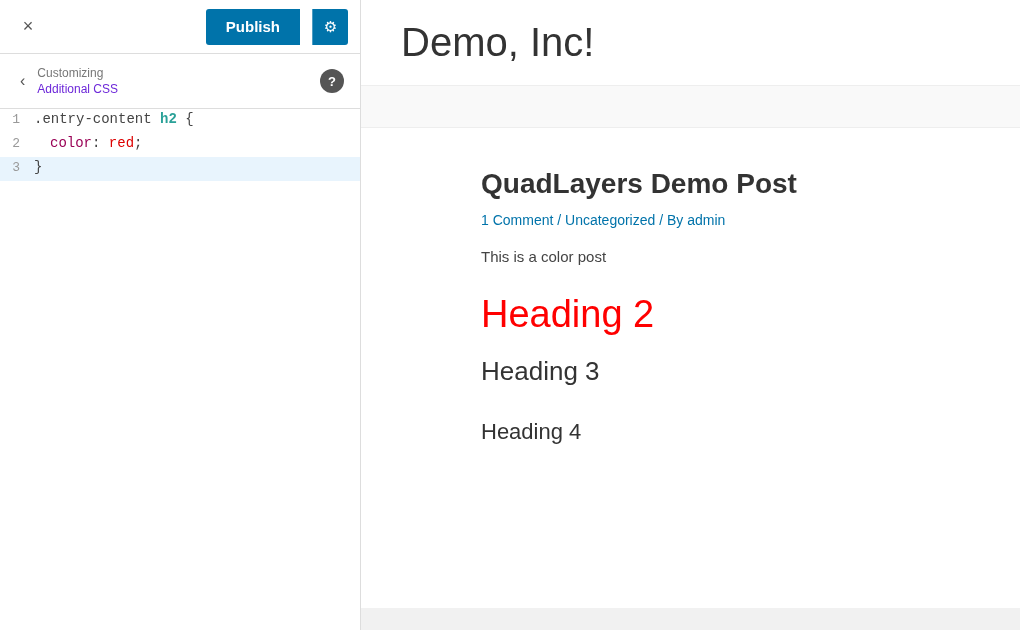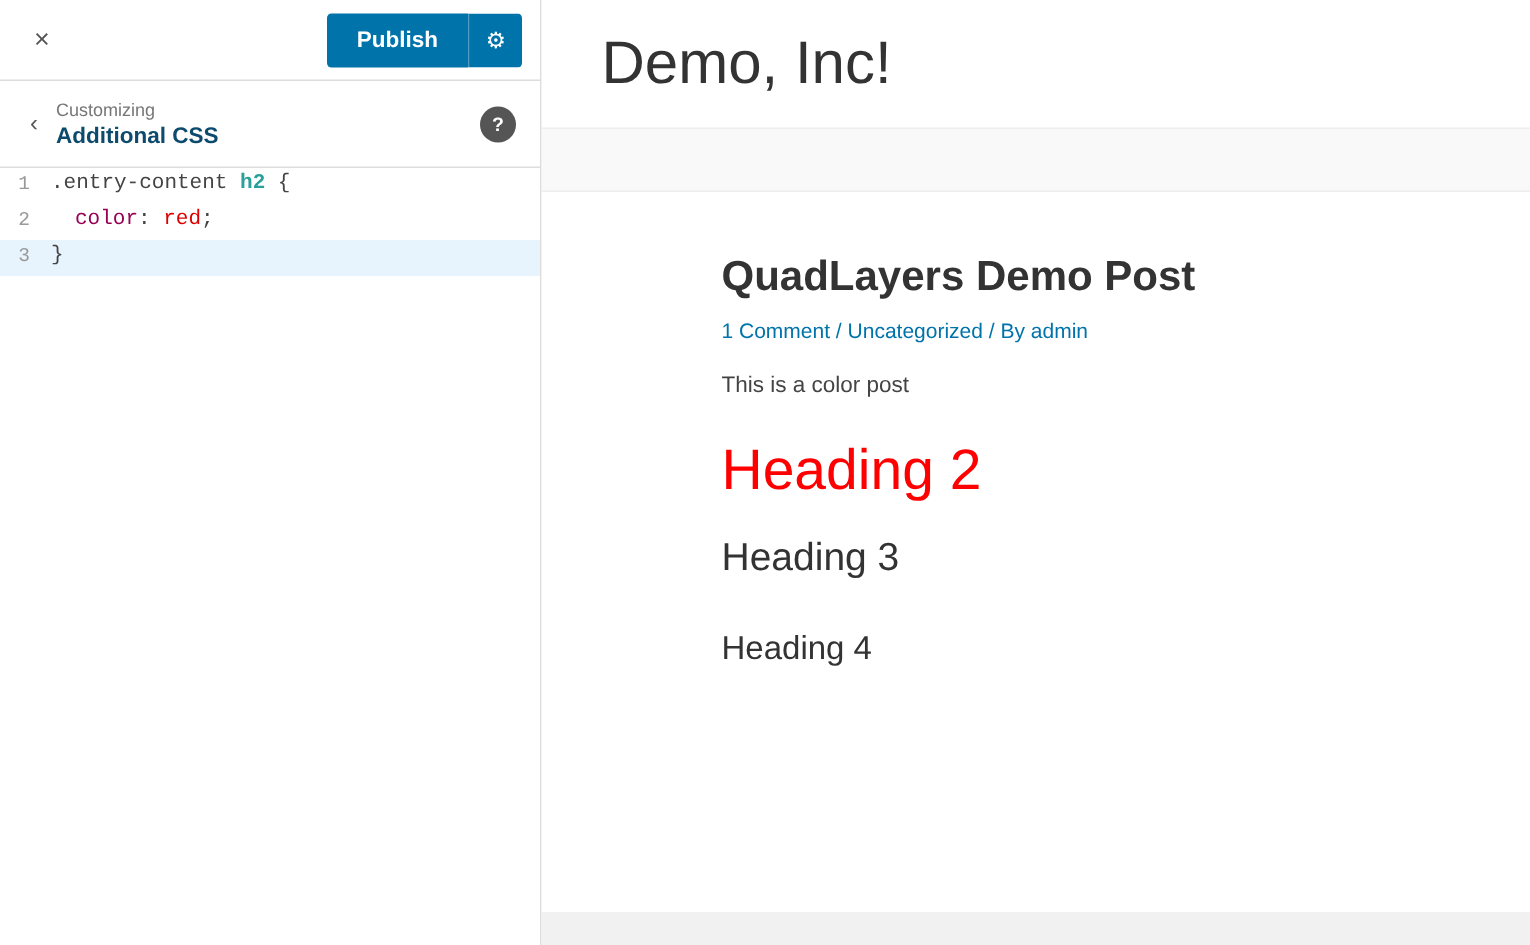--- a/index.html
+++ b/index.html
@@ -33,21 +33,21 @@
       cursor: pointer;
       font-size: 18px;
       color: #555;
       width: 32px;
       height: 32px;
       display: flex; align-items: center; justify-content: center;
     }
     .publish-group {
       display: flex;
       align-items: center;
-      gap: 0;
+      gap: 12px;
     }
     .publish-btn {
       background: #0073aa;
       color: #fff;
       border: none;
       cursor: pointer;
       font-size: 15px;
       font-weight: 600;
       padding: 8px 20px;
       border-radius: 3px 0 0 3px;
@@ -92,23 +92,23 @@
     .customizing-text {
       display: flex;
       flex-direction: column;
     }
     .customizing-label {
       font-size: 12px;
       color: #777;
       margin-bottom: 2px;
     }
     .customizing-title {
-      font-size: 15px;
-      font-weight: 700;
-      color: #0c4a6e;
+      font-size: 12px;
+      font-weight: 400;
+      color: #6d28d9;
     }
     .help-btn {
       background: none;
       border: none;
       cursor: pointer;
       width: 24px;
       height: 24px;
       border-radius: 50%;
       background: #555;
       color: #fff;

